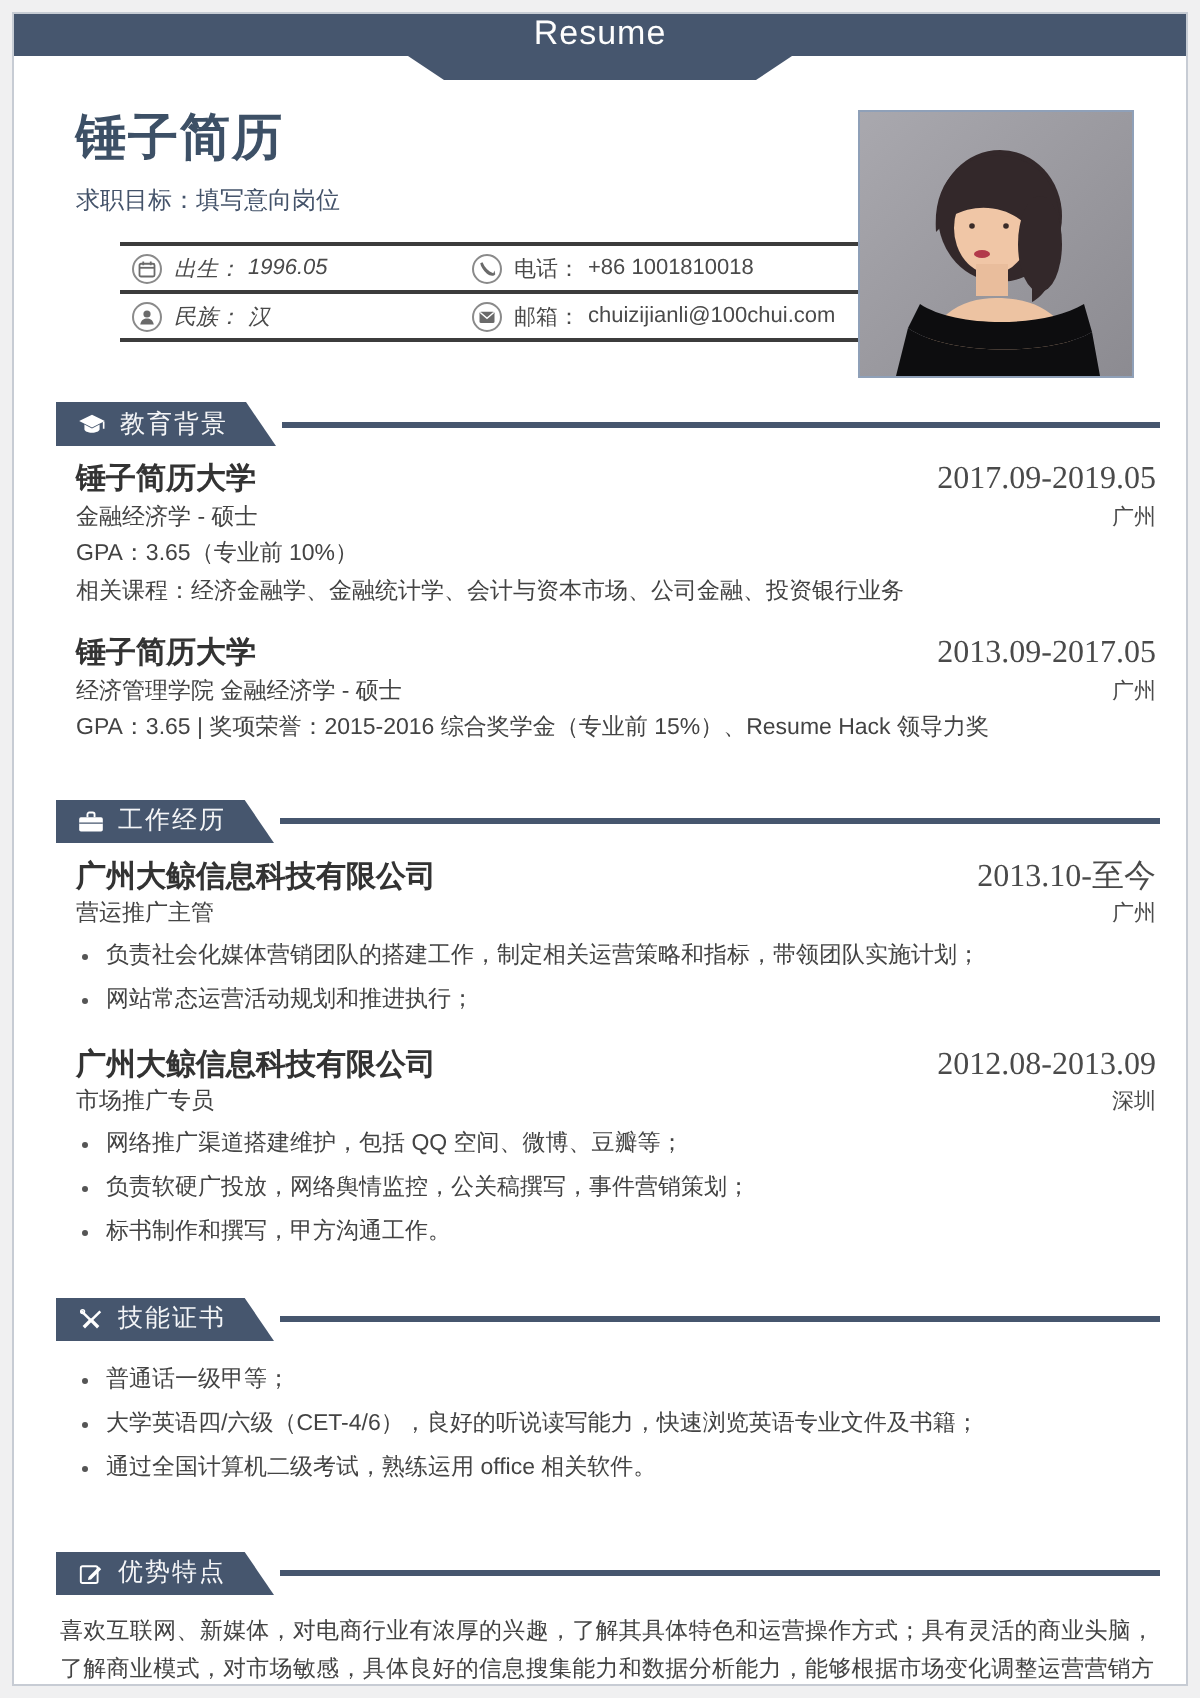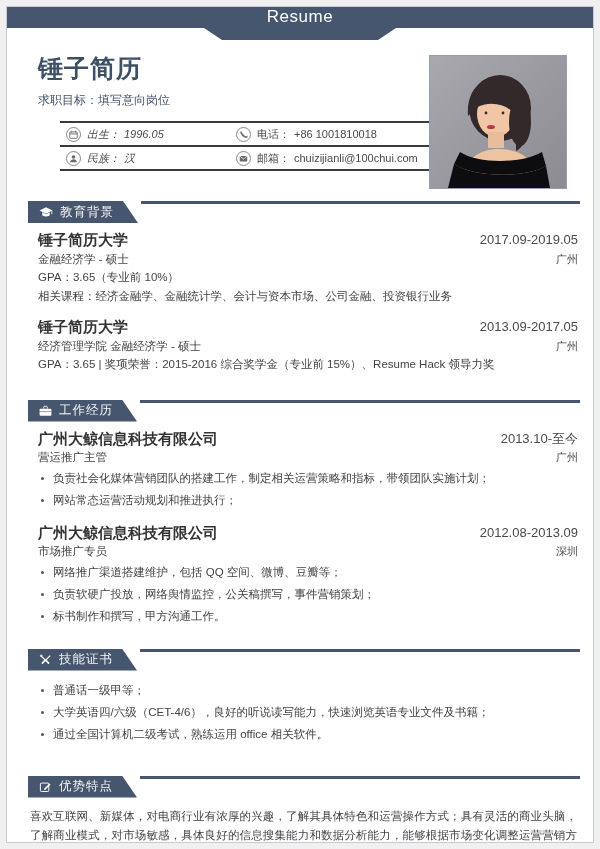--- a/index.html
+++ b/index.html
@@ -43,33 +43,33 @@
   .c-cell.right { flex:1; }
   .c-ico {
     width:15px; height:15px; border:1px solid #8a8a8a; border-radius:50%;
     display:inline-flex; align-items:center; justify-content:center;
     margin-right:6px; flex:none;
   }
   .c-ico svg { display:block; }
   .c-label { color:#4a4a4a; margin-right:4px; }
   
   section { margin-top:0; }
-  .sec-head { display:flex; align-items:flex-start; margin:0 13px 0 21px; }
+  .sec-head { display:flex; align-items:center; margin:0 13px 0 21px; }
   .sec-banner {
     height:22px; background:#46566e; color:#f5f6f8; font-size:12.5px;
     display:inline-flex; align-items:center; padding:0 24px 0 11px;
     clip-path:polygon(0 0, calc(100% - 15px) 0, 100% 100%, 0 100%);
     flex:none; letter-spacing:1px;
   }
   .sec-banner .b-ico { margin-right:7px; display:inline-flex; }
   .sec-line { flex:1; height:3px; background:#46566e; margin-left:3px; }
   .entry { margin:8px 15px 0 31px; }
   .entry-row { display:flex; justify-content:space-between; line-height:18.5px; }
   .entry-title { font-weight:bold; color:#333333; font-size:15px; }
-  .entry-date  { color:#4a4a4a; font-size:13px; }
+  .entry-date  { color:#4a4a4a; font-size:16px;font-family:Liberation Serif, serif; }
   .entry-sub   { color:#434343; font-size:11.5px; }
   .entry-city  { color:#4a4a4a; font-size:11px; }
   .entry-line  { font-size:11.5px; color:#434343; line-height:18.5px; }
   .bullet { display:flex; line-height:22px; font-size:11.5px; color:#434343; }
   .dot { width:3px; height:3px; border-radius:50%; background:#555; margin:10px 9px 0 3px; flex:none; }
   .para {
     margin:9px 16px 0 23px; font-size:11.5px; color:#434343;
     line-height:19.5px; text-align:justify;
   }
   .mt-edu { margin-top:18px; }

